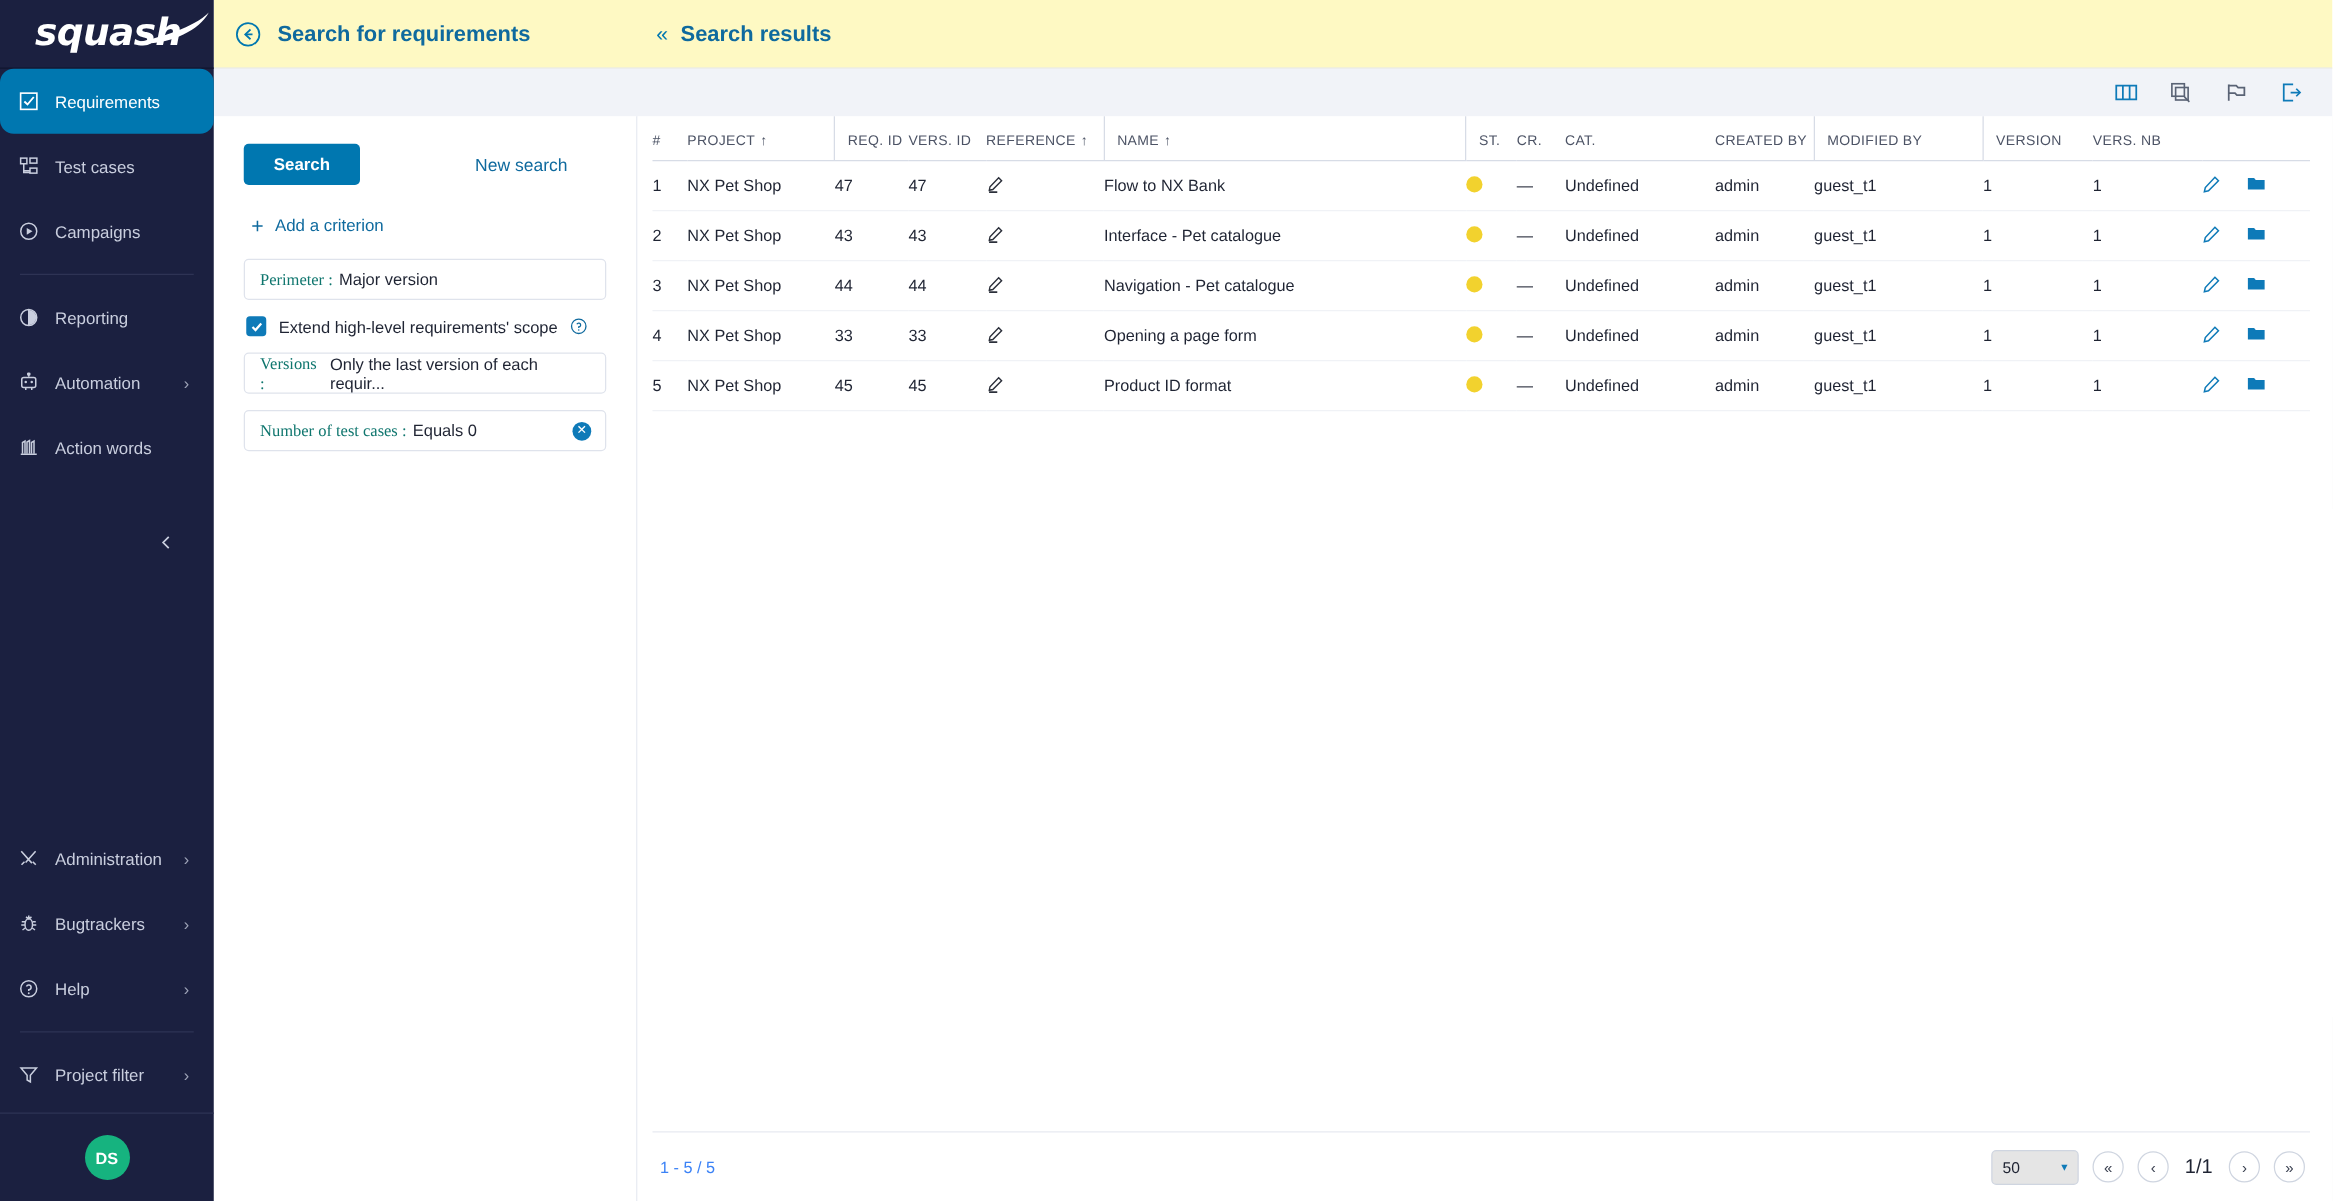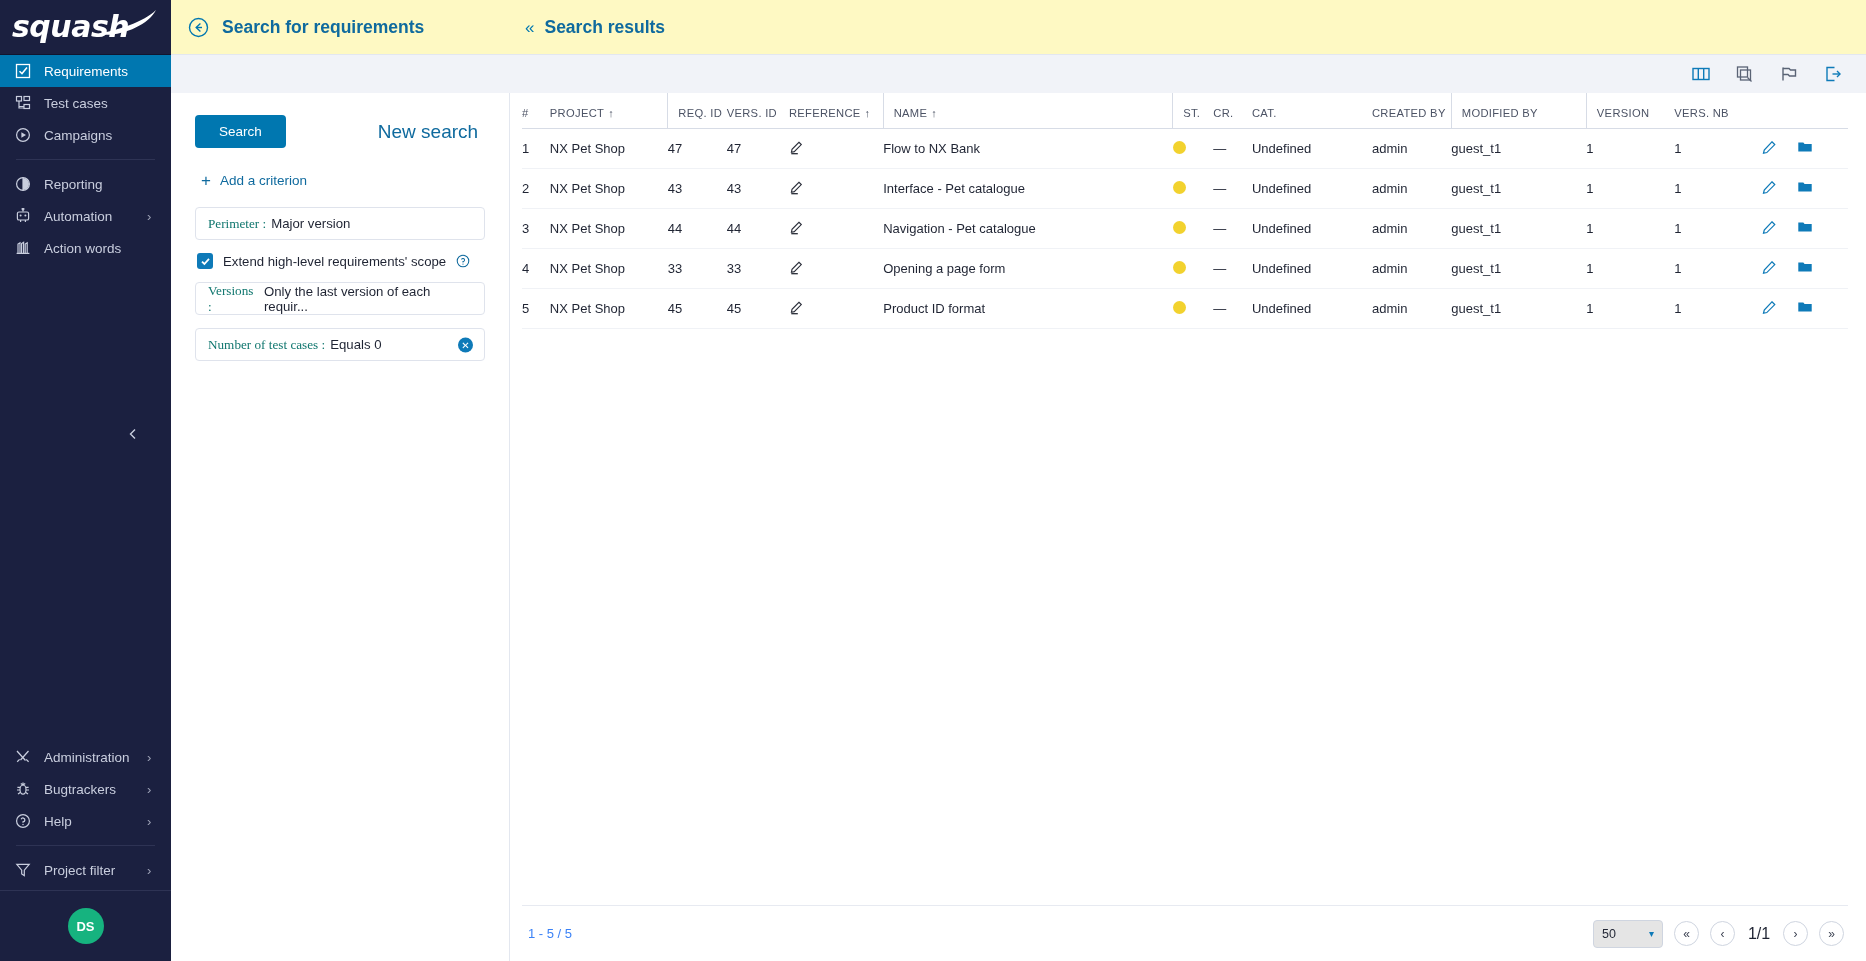--- a/index.html
+++ b/index.html
@@ -14,40 +14,40 @@
   
   .sidebar {
     width: 171px; min-width: 171px; height: 961px;
     background: #1b2040;
     display: flex; flex-direction: column;
     position: relative;
     color: #c9cede;
   }
   .logo-area {
     height: 55px; display: flex; align-items: center;
-    padding-left: 10px; position: relative;
+    padding-left: 26px; position: relative;
     border-bottom: 1px solid #11152e;
   }
   .logo-wrap { position: relative; width: 150px; height: 40px; }
   .logo-text {
     font-family: "DejaVu Sans", sans-serif;
     font-style: italic; font-weight: bold;
     font-size: 30px; color: #ffffff; letter-spacing: -0.5px;
     position: absolute; left: 2px; top: 2px;
   }
   .logo-swoosh {
     position: absolute; right: 2px; top: 1px;
     width: 62px; height: 30px; overflow: hidden;
   }
   .nav-list { display: flex; flex-direction: column; padding-top: 0px; }
   .nav-item {
-    height: 32px; display: flex; align-items: center;
+    height: 52px; display: flex; align-items: center;
     padding: 0 14px; gap: 13px;
     font-size: 13.5px; color: #c9cede;
-    cursor: pointer; position: relative;
+    cursor: pointer; position: relative; border-radius: 11px;
   }
   .nav-item.active { background: #0077b0; color: #ffffff; }
   .nav-item .ico { width: 17px; height: 17px; display: flex; align-items: center; justify-content: center; flex: 0 0 17px; }
   .nav-item .label { flex: 1; white-space: nowrap; }
   .nav-item .chev { width: 10px; opacity: .75; font-size: 13px; line-height: 1; }
   .nav-sep { height: 1px; background: #2e3354; margin: 8px 16px; }
   .spacer { flex: 1; }
   .collapse-btn {
     position: absolute; left: 122px; top: 423px;
     width: 22px; height: 22px; display:flex; align-items:center; justify-content:center;
@@ -93,23 +93,23 @@
     width: 339px; min-width: 339px;
     background: #ffffff;
     border-right: 1px solid #e3e7ef;
     padding: 22px 24px 0 24px;
     display: flex; flex-direction: column;
   }
   .btn-row { display: flex; align-items: center; margin-bottom: 24px; }
   .btn-search {
     background: #0077b0; color: #fff; border: none;
     font-size: 13.5px; font-family: inherit;
-    padding: 9px 24px; border-radius: 4px; cursor: pointer;
-  }
-  .link-new { margin-left: 92px; color: #0f6a9e; font-size: 19px; cursor: pointer; }
+    padding: 9px 24px; border-radius: 4px; cursor: pointer; font-weight: bold;
+  }
+  .link-new { margin-left: 92px; color: #0f6a9e; font-size: 14px; cursor: pointer; }
   .add-crit {
     display: flex; align-items: center; gap: 9px;
     color: #0f6a9e; font-size: 13.5px; cursor: pointer;
     margin-bottom: 18px; padding-left: 6px;
   }
   .plus { font-size: 17px; line-height: 1; font-weight: 400; }
   .chip {
     border: 1px solid #dfe3ec; border-radius: 4px;
     height: 33px; display: flex; align-items: center;
     padding: 0 12px; margin-bottom: 13px;

